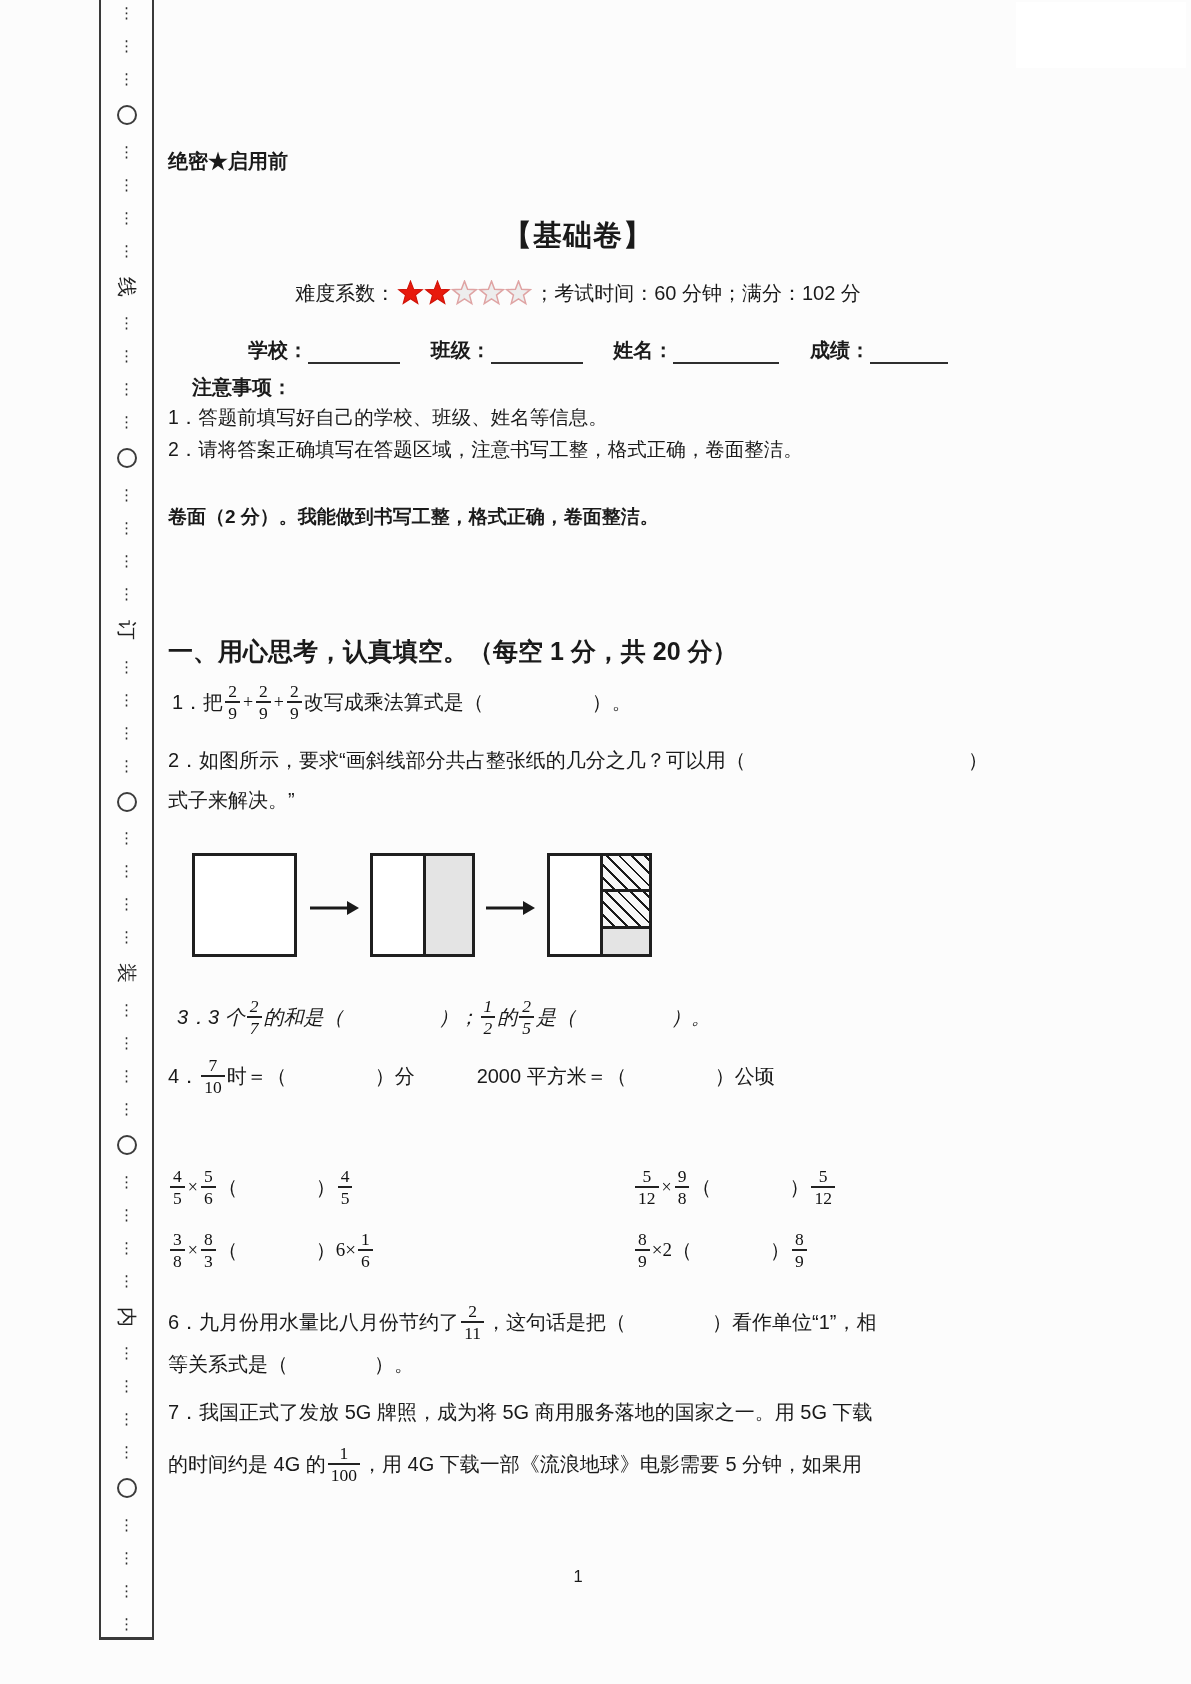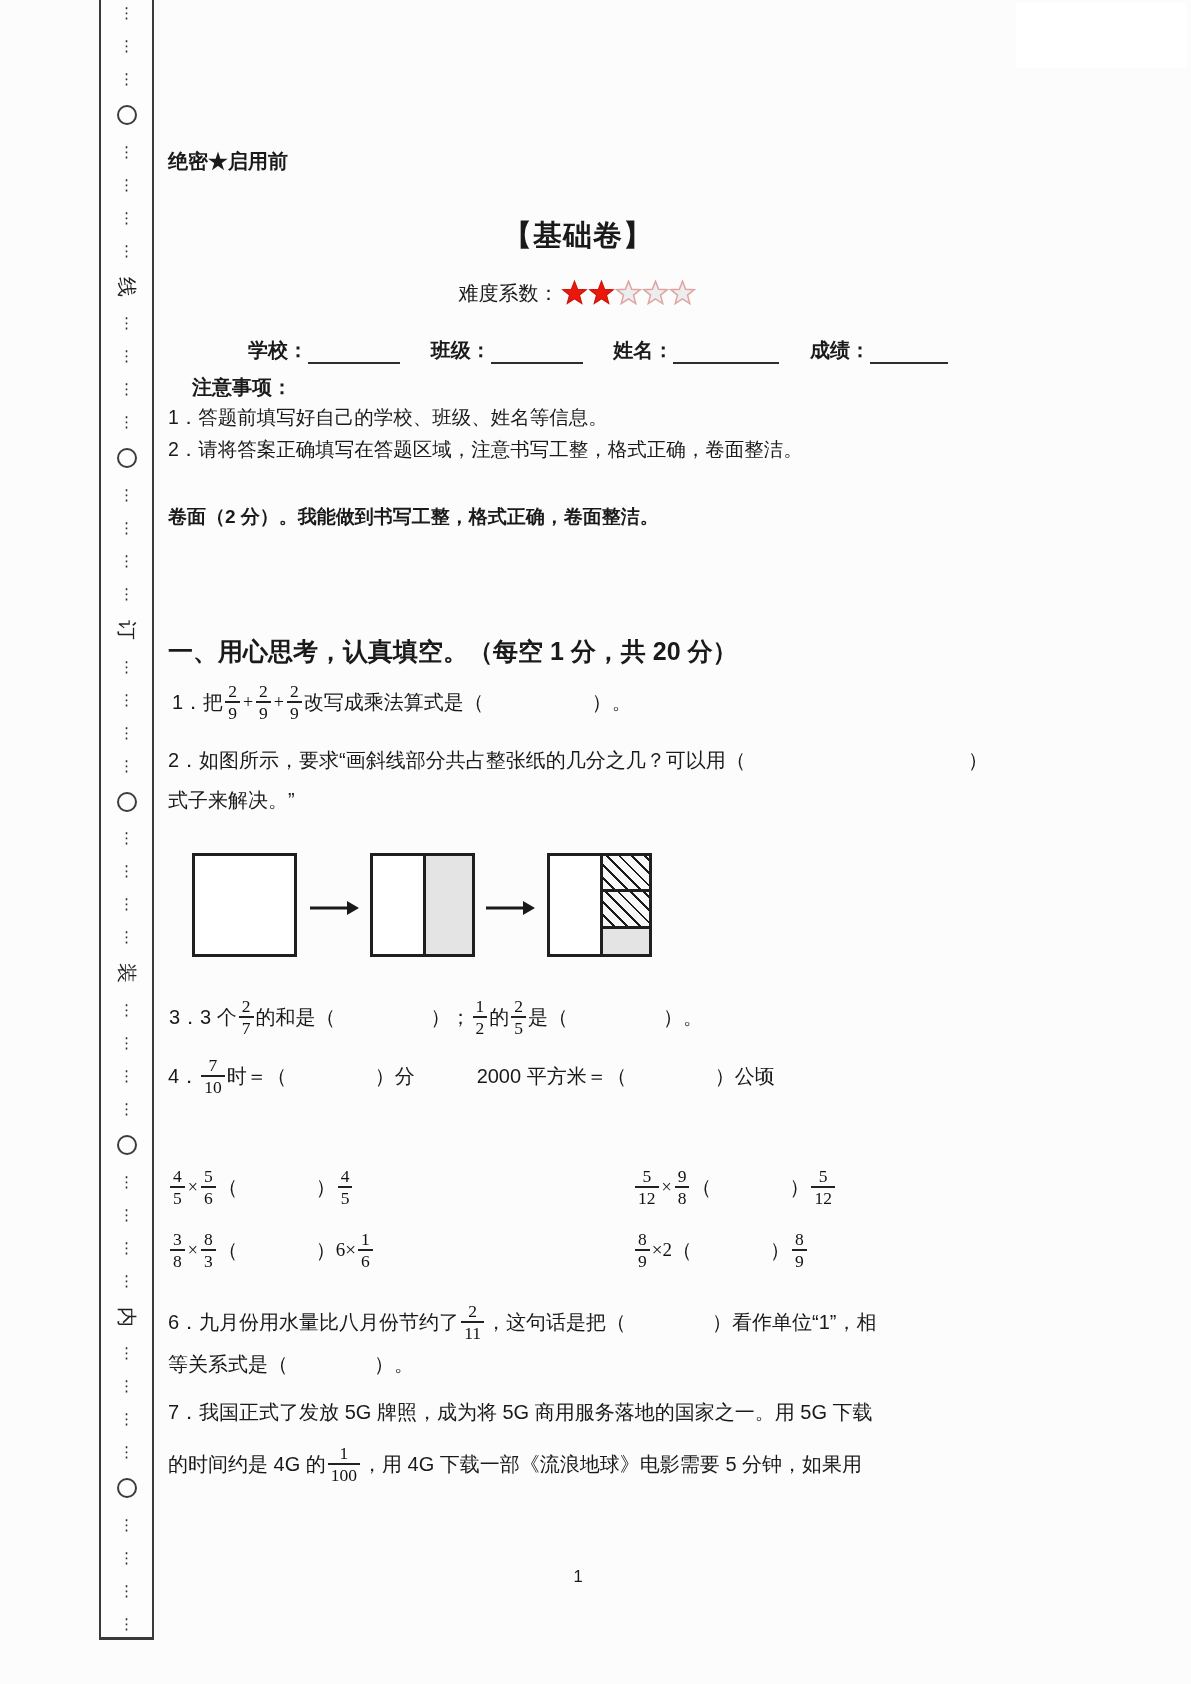--- a/index.html
+++ b/index.html
@@ -56,21 +56,21 @@
   .row-hatch{flex:37;background:repeating-linear-gradient(45deg,#f8f8f8 0px,#f8f8f8 7px,#1a1a1a 7px,#1a1a1a 9px);
              border-bottom:3px solid #1f1f1f;}
   .row-hatch.second{border-bottom:3px solid #1f1f1f;}
   .row-gray{flex:28;background:#e4e4e4;}
   .arrow{position:absolute;top:47px;}
   
   .q1{top:681px;left:4px;}
   .q2l1{top:746px;left:0;width:820px;}
   .q2l1 .sp{flex:1;}
   .q2l2{top:786px;left:0;}
-  .q3{top:996px;left:1px;}
+  .q3{top:996px;left:9px;font-style:italic;}
   .q4{top:1055px;left:0;}
   .q5h{top:1118px;left:0;}
   .q5r1c1{top:1166px;left:0;}
   .q5r1c2{top:1166px;left:465px;}
   .q5r2c1{top:1229px;left:0;}
   .q5r2c2{top:1229px;left:465px;}
   .q6l1{top:1301px;left:0;}
   .q6l2{top:1350px;left:0;}
   .q7l1{top:1398px;left:0;}
   .q7l2{top:1443px;left:0;}
@@ -167,20 +167,21 @@
             <svg viewBox="0 0 24 24">
               <polygon points="12,1 14.76,8.2 22.46,8.6 16.47,13.45 18.47,20.9 12,16.7 5.53,20.9 7.53,13.45 1.54,8.6 9.24,8.2"></polygon>
             </svg>
           </span>
           <span class="star empty">
             <svg viewBox="0 0 24 24">
               <polygon points="12,1 14.76,8.2 22.46,8.6 16.47,13.45 18.47,20.9 12,16.7 5.53,20.9 7.53,13.45 1.54,8.6 9.24,8.2"></polygon>
             </svg>
           </span>
         </span>
+      <span class="t">；考试时间：60 分钟；满分：102 分</span>
     </div>
 
     <div class="line formline">
       <span class="field">
         <span class="t">学校：</span>
         <span class="uline" style="width:92px"></span>
       </span>
       <span class="field">
         <span class="t">班级：</span>
         <span class="uline" style="width:92px"></span>

